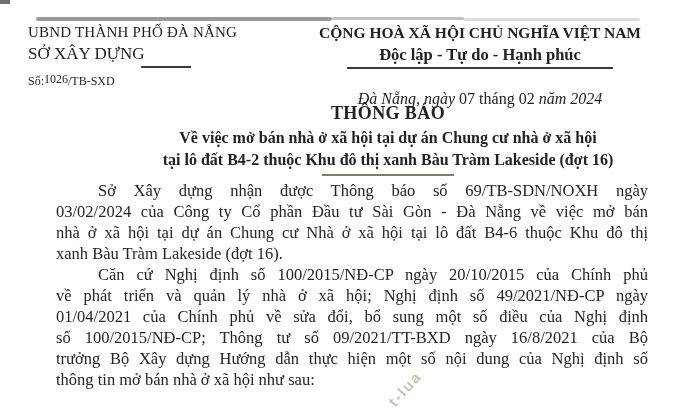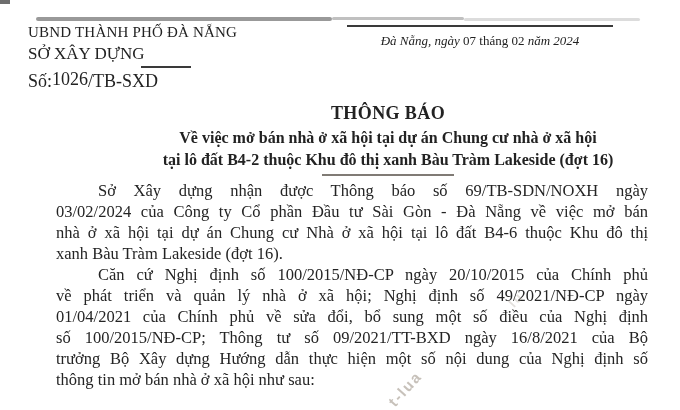--- a/index.html
+++ b/index.html
@@ -19,26 +19,26 @@
   .art-band-b { left: 332px; top: 17px; width: 132px; height: 3px; background: #8d8d8d; opacity: .55; border-radius: 2px; }
   .art-band-c { left: 464px; top: 18px; width: 176px; height: 3px; background: #b9b9b9; opacity: .5; border-radius: 2px; }
 
   
   .header { position: absolute; top: 21px; left: 0; width: 680px; }
   .col-left  { position: absolute; left: 28px;  top: 2px; width: 276px; text-align: left; }
   .col-right { position: absolute; left: 296px; top: 2px; width: 368px; text-align: center; }
   .agency-parent { font-size: 15px; line-height: 19px; letter-spacing: .2px; white-space: nowrap; }
   .agency-name   { font-size: 17px; line-height: 21px; font-weight: normal; margin-top: 1px; }
   .rule-left { width: 50px; height: 2px; background: #3a3a3a; margin: 2px auto 3px; }
-  .doc-number { font-size: 18px; line-height: 20px; }
+  .doc-number { font-size: 12px; line-height: 20px; }
   .so-num { position: relative; top: -2px; }
   .nation { font-size: 15.5px; line-height: 19px; font-weight: bold; white-space: nowrap; }
   .motto  { font-size: 16.5px; line-height: 20px; font-weight: bold; margin-top: 3px; }
   .rule-right { width: 266px; height: 2px; background: #3a3a3a; margin: 2px auto 4px; }
-  .dateline { font-size: 13px; line-height: 19px; margin-top: 4px; white-space: nowrap; }
+  .dateline { font-size: 16px; line-height: 19px; margin-top: 20px; white-space: nowrap; }
   .it { font-style: italic; }
 
   
   .title-block { position: absolute; top: 102px; left: 0; width: 680px; text-align: center; margin-left: 48px; }
   .doc-heading { font-size: 18px; line-height: 22px; font-weight: bold; letter-spacing: .4px; }
   .doc-subtitle { font-size: 16px; line-height: 21.5px; font-weight: bold; }
   .doc-subtitle.first { margin-top: 3px; }
   .title-rule { width: 132px; height: 2px; background: #807b75; margin: 4px auto 0; }
 
   
@@ -74,20 +74,22 @@
   <div class="art art-band-c"></div>
 
   <div class="header">
     <div class="col-left">
       <div class="agency-parent">UBND THÀNH PHỐ ĐÀ NẴNG</div>
       <div class="agency-name">SỞ XÂY DỰNG</div>
       <div class="rule-left"></div>
       <div class="doc-number"><span>Số:</span><span class="so-num">1026</span><span>/TB-SXD</span></div>
     </div>
     <div class="col-right">
+      <div class="nation">CỘNG HOÀ XÃ HỘI CHỦ NGHĨA VIỆT NAM</div>
+      <div class="motto">Độc lập - Tự do - Hạnh phúc</div>
       <div class="rule-right"></div>
       <div class="dateline"><span class="it">Đà Nẵng, ngày</span> <span>07</span> <span>tháng</span> <span>02</span> <span class="it">năm</span> <span class="it">2024</span></div>
     </div>
   </div>
 
   <div class="title-block">
     <div class="doc-heading">THÔNG BÁO</div>
     <div class="doc-subtitle first">Về việc mở bán nhà ở xã hội tại dự án Chung cư nhà ở xã hội</div>
     <div class="doc-subtitle">tại lô đất B4-2 thuộc Khu đô thị xanh Bàu Tràm Lakeside (đợt 16)</div>
     <div class="title-rule"></div>

